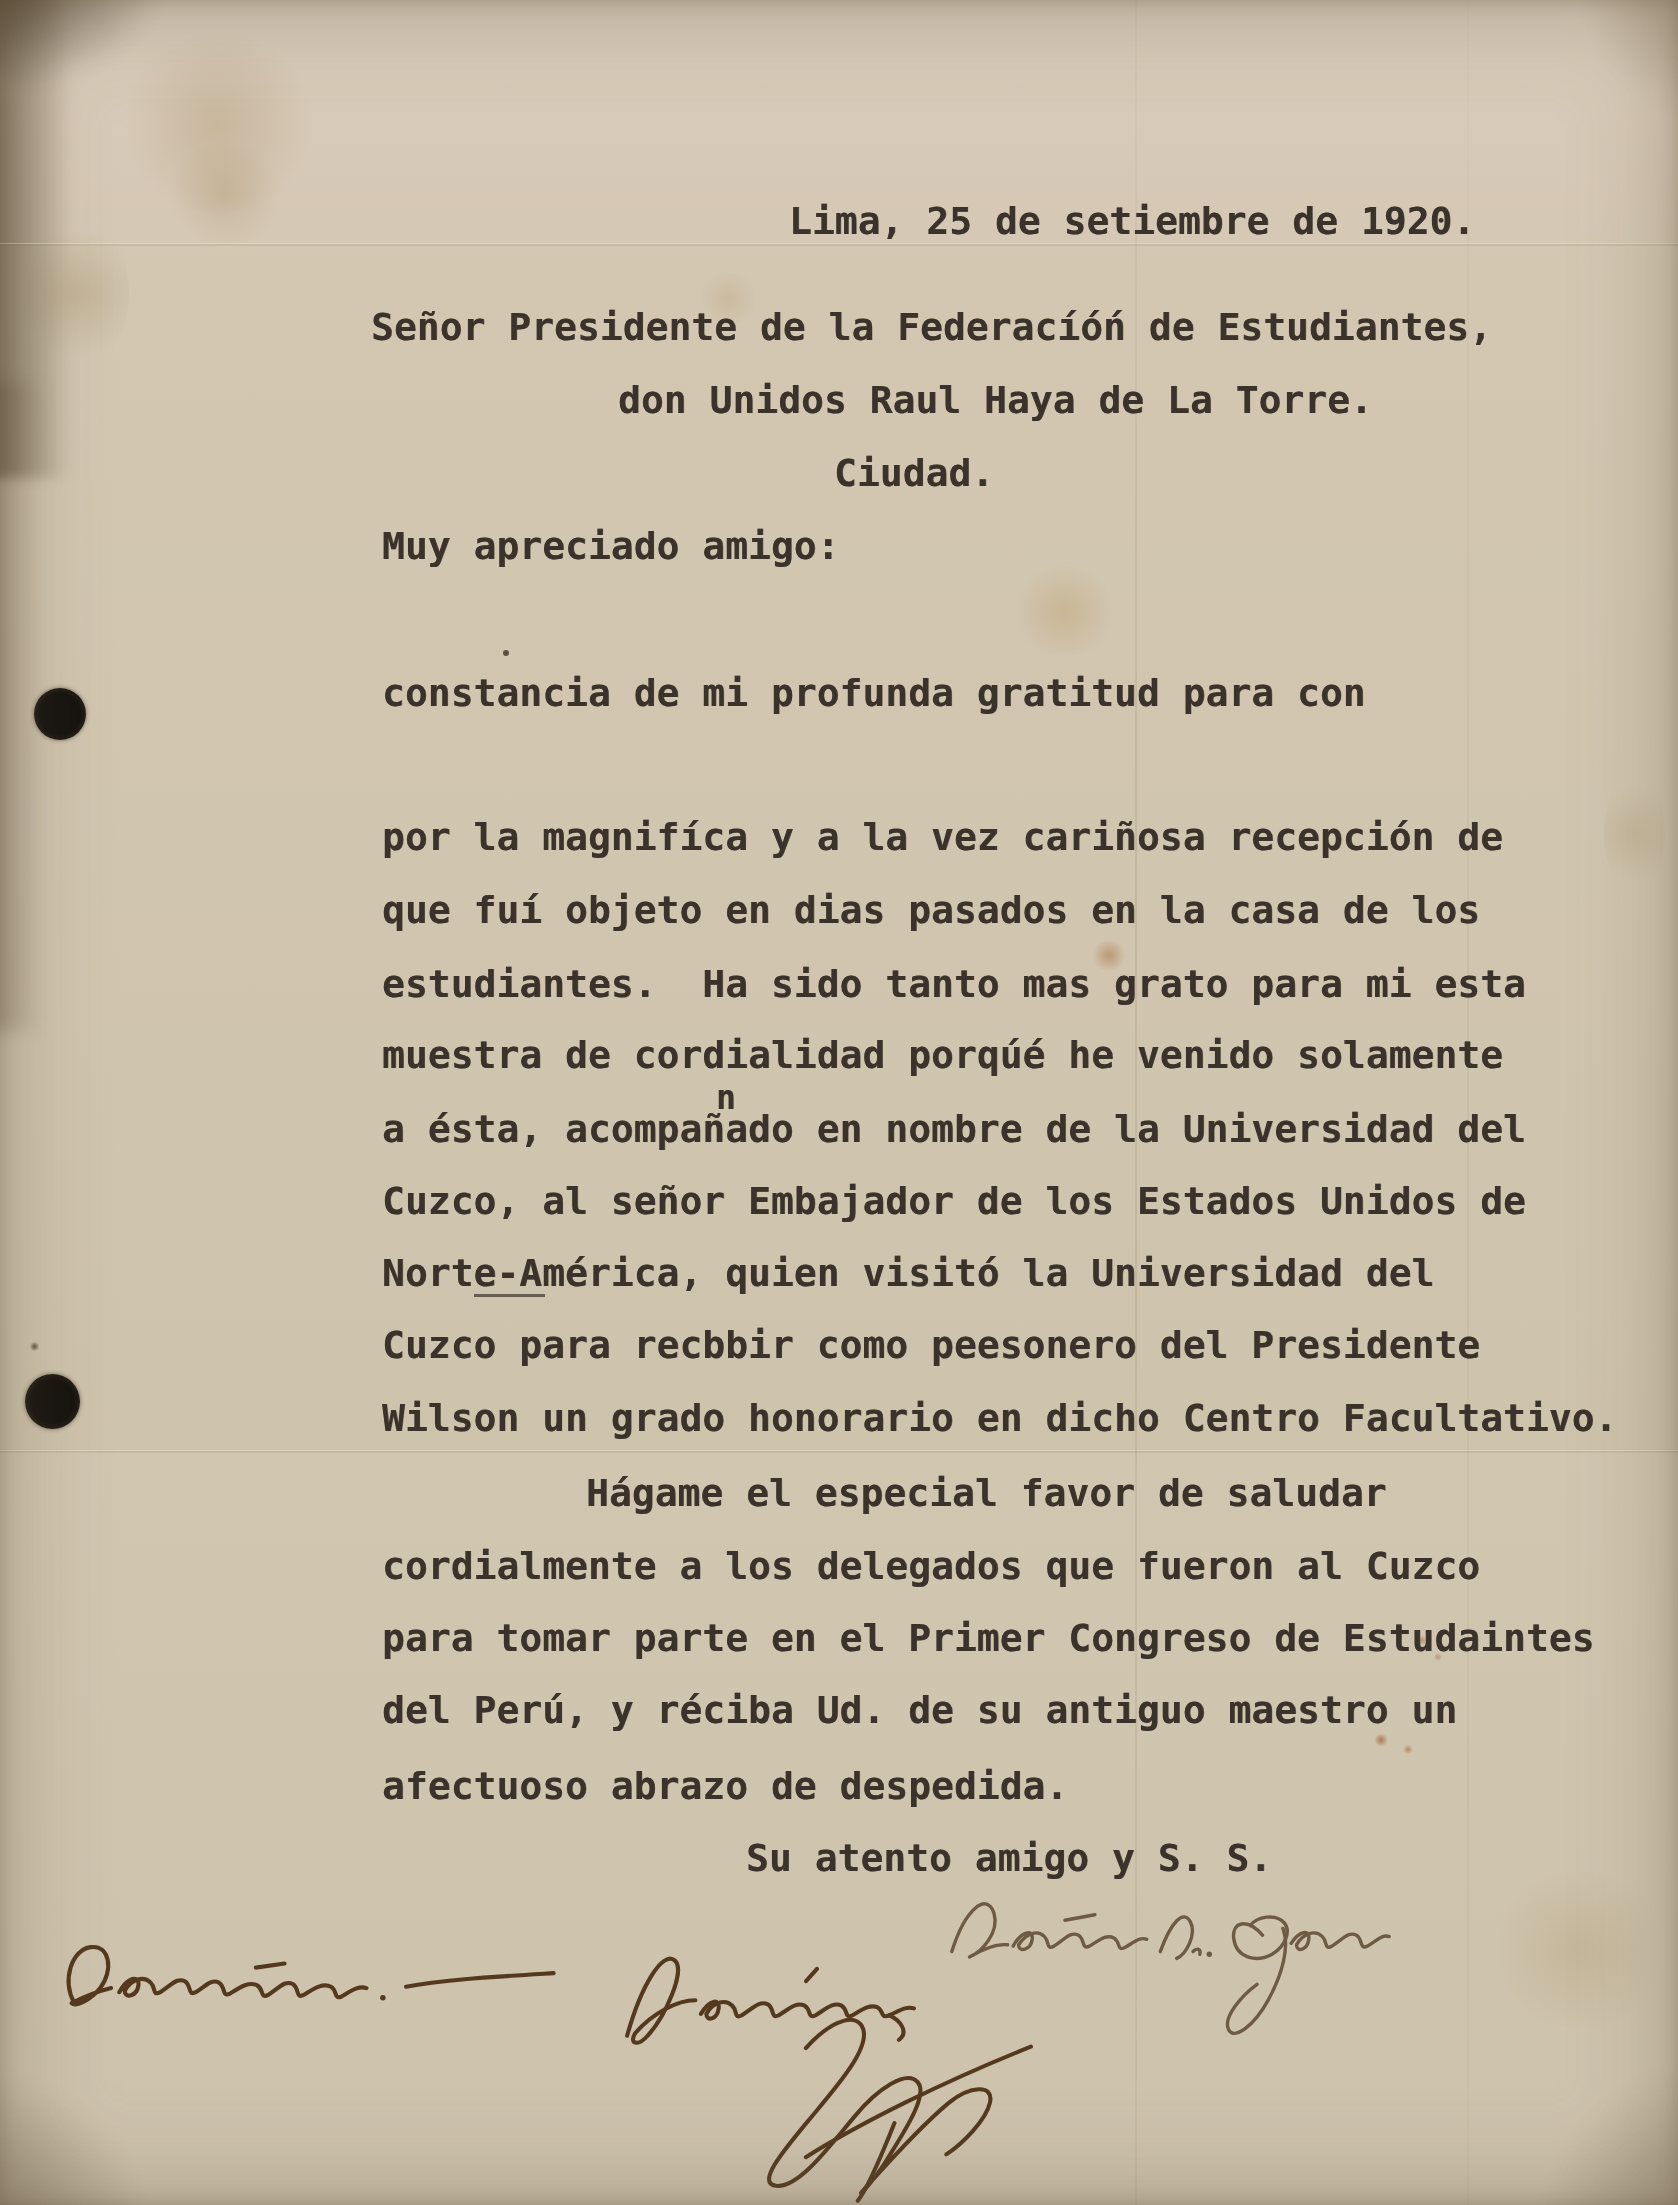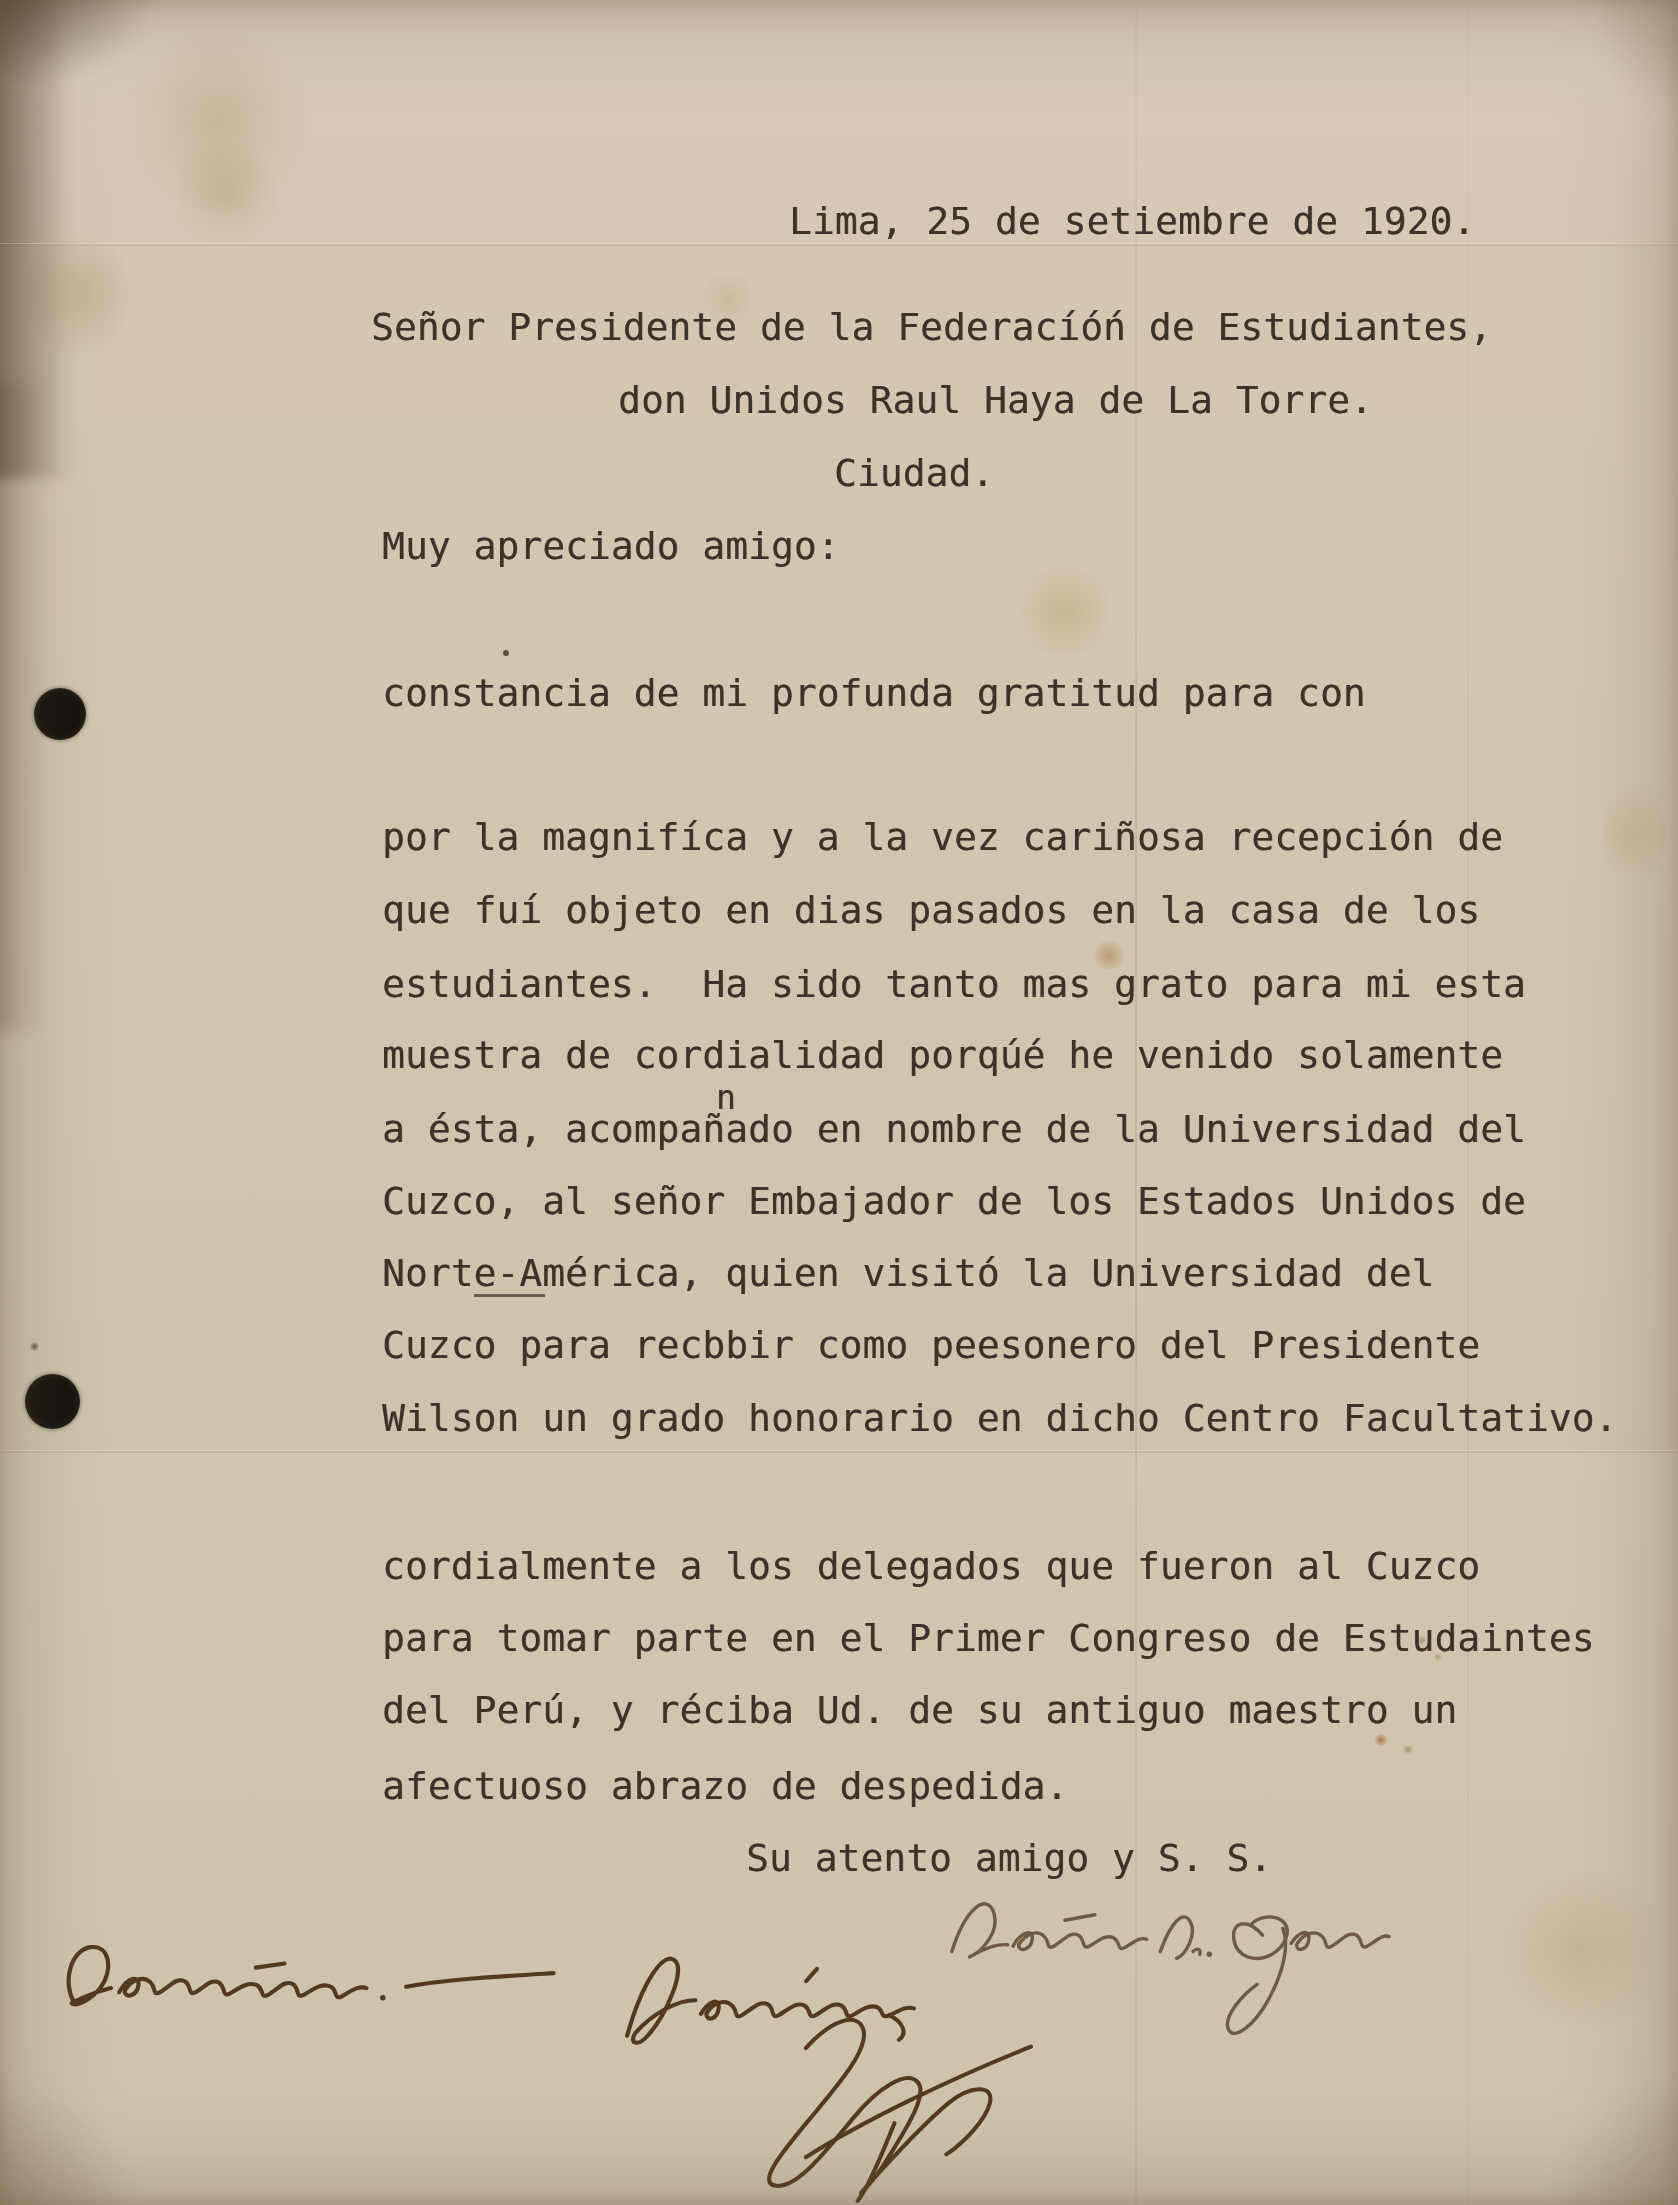--- a/index.html
+++ b/index.html
@@ -47,20 +47,21 @@
   .hole-2{left:24.6px;top:1374px;width:55px;height:55px;}
   
   .tline{
     position:absolute;
     white-space:pre;
     font-size:38px;
     line-height:41px;
     color:#3b332b;
     text-shadow:0.4px 0.4px 0.5px rgba(59,51,43,.55);
     letter-spacing:0;
+    font-weight:bold;
   }
   .tline.small{font-size:33px;}
   .overtype-underline{position:absolute;left:474px;top:1294px;width:71px;height:2.7px;background:rgba(59,51,43,.7);}
   
   .hand{position:absolute;}
   .hand path{fill:none;stroke-linecap:round;stroke-linejoin:round;}
   .pencil path{stroke:#6e5b43;stroke-width:5;}
   .inkhand path{stroke:#54391f;stroke-width:6;}
   .pencil circle{fill:#6e5b43;}
   .inkhand circle{fill:#54391f;}
@@ -117,20 +118,21 @@
   <div class="tline" style="left:382px;top:890px">que fuí objeto en dias pasados en la casa de los</div>
   <div class="tline" style="left:382px;top:964px">estudiantes.  Ha sido tanto mas grato para mi esta</div>
   <div class="tline" style="left:382px;top:1035px">muestra de cordialidad porqúé he venido solamente</div>
   <div class="tline small" style="left:716px;top:1077px">n</div>
   <div class="tline" style="left:382px;top:1109px">a ésta, acompañado en nombre de la Universidad del</div>
   <div class="tline" style="left:382px;top:1181px">Cuzco, al señor Embajador de los Estados Unidos de</div>
   <div class="tline" style="left:382px;top:1253px">Norte-América, quien visitó la Universidad del</div>
   <div class="overtype-underline"></div>
   <div class="tline" style="left:382px;top:1325px">Cuzco para recbbir como peesonero del Presidente</div>
   <div class="tline" style="left:382px;top:1398px">Wilson un grado honorario en dicho Centro Facultativo.</div>
+  <div class="tline" style="left:586px;top:1473px">Hágame el especial favor de saludar</div>
   <div class="tline" style="left:382px;top:1546px">cordialmente a los delegados que fueron al Cuzco</div>
   <div class="tline" style="left:382px;top:1618px">para tomar parte en el Primer Congreso de Estudaintes</div>
   <div class="tline" style="left:382px;top:1690px">del Perú, y réciba Ud. de su antiguo maestro un</div>
   <div class="tline" style="left:382px;top:1766px">afectuoso abrazo de despedida.</div>
   <div class="tline" style="left:746px;top:1838px">Su atento amigo y S. S.</div>
 
   <svg class="hand pencil" style="left:942px;top:1878px" width="457" height="218" viewBox="0 0 670 320" role="img" aria-label="Alberto A. Giesecke">
     <path d="M14,108 C34,44 66,20 76,52 C84,80 58,108 40,116 C60,104 78,96 96,98"></path>
     <path d="M104,100 C116,78 134,74 132,90 C130,106 112,110 112,98 C124,80 140,76 150,86 C158,94 152,106 164,100 C180,90 188,78 200,84 C210,90 204,106 216,100 C230,92 240,82 252,88 C262,94 256,108 268,102 C282,94 290,86 300,90"></path>
     <path d="M180,62 L224,54"></path>

